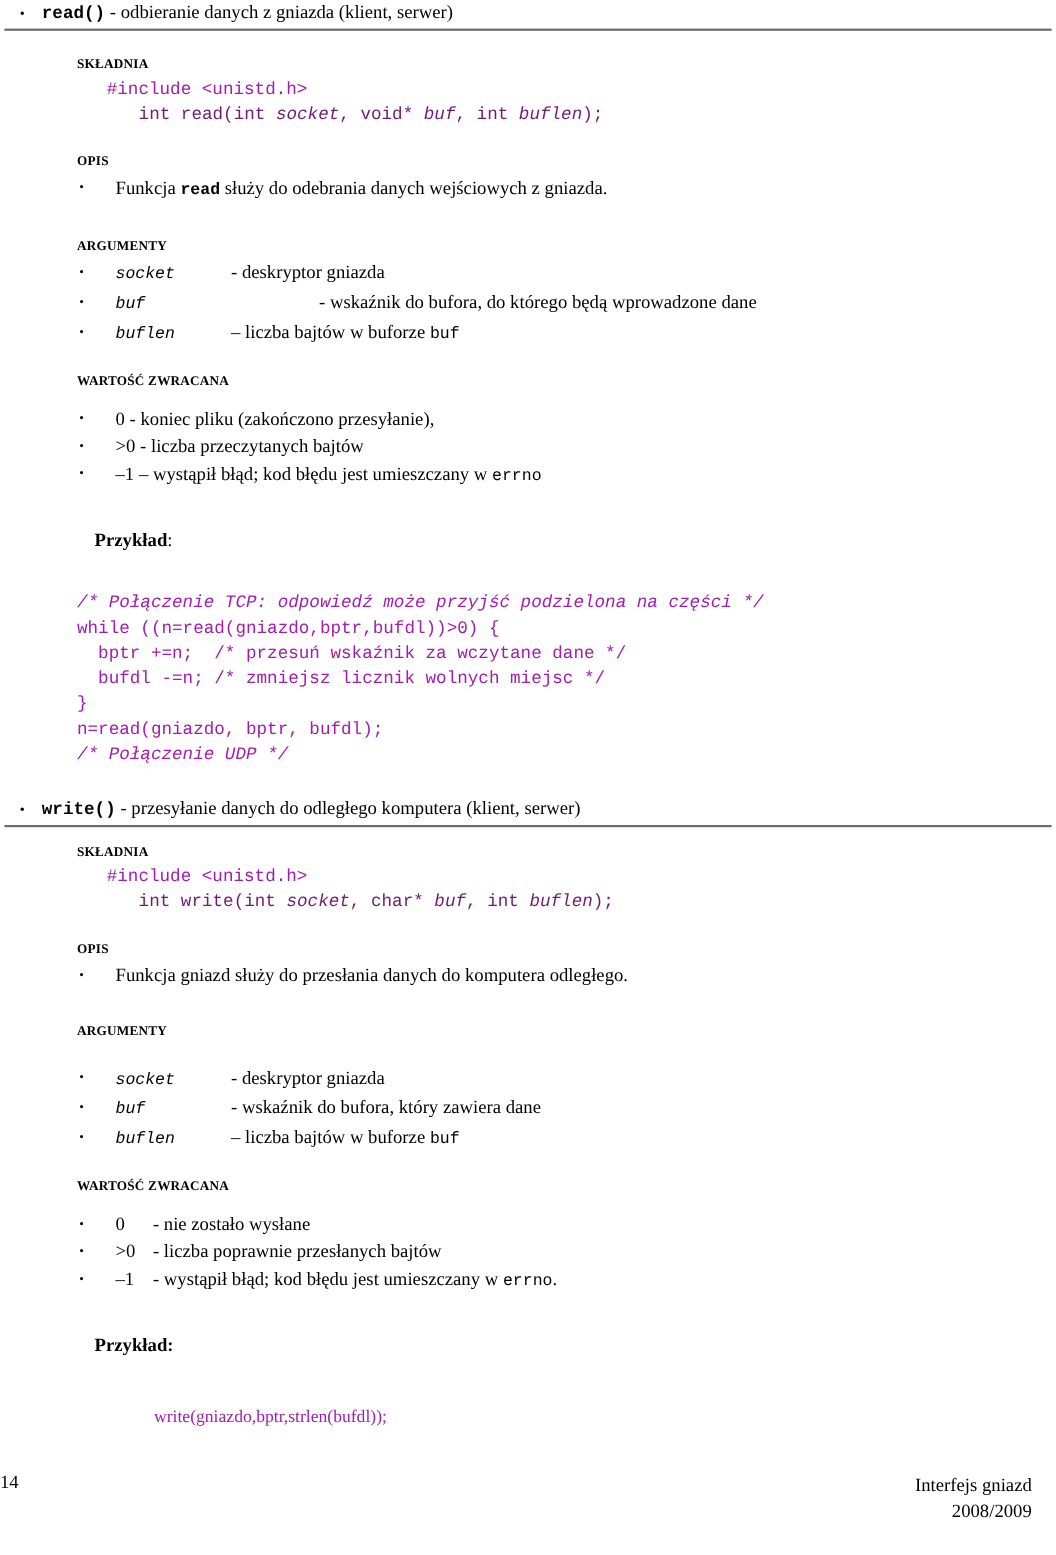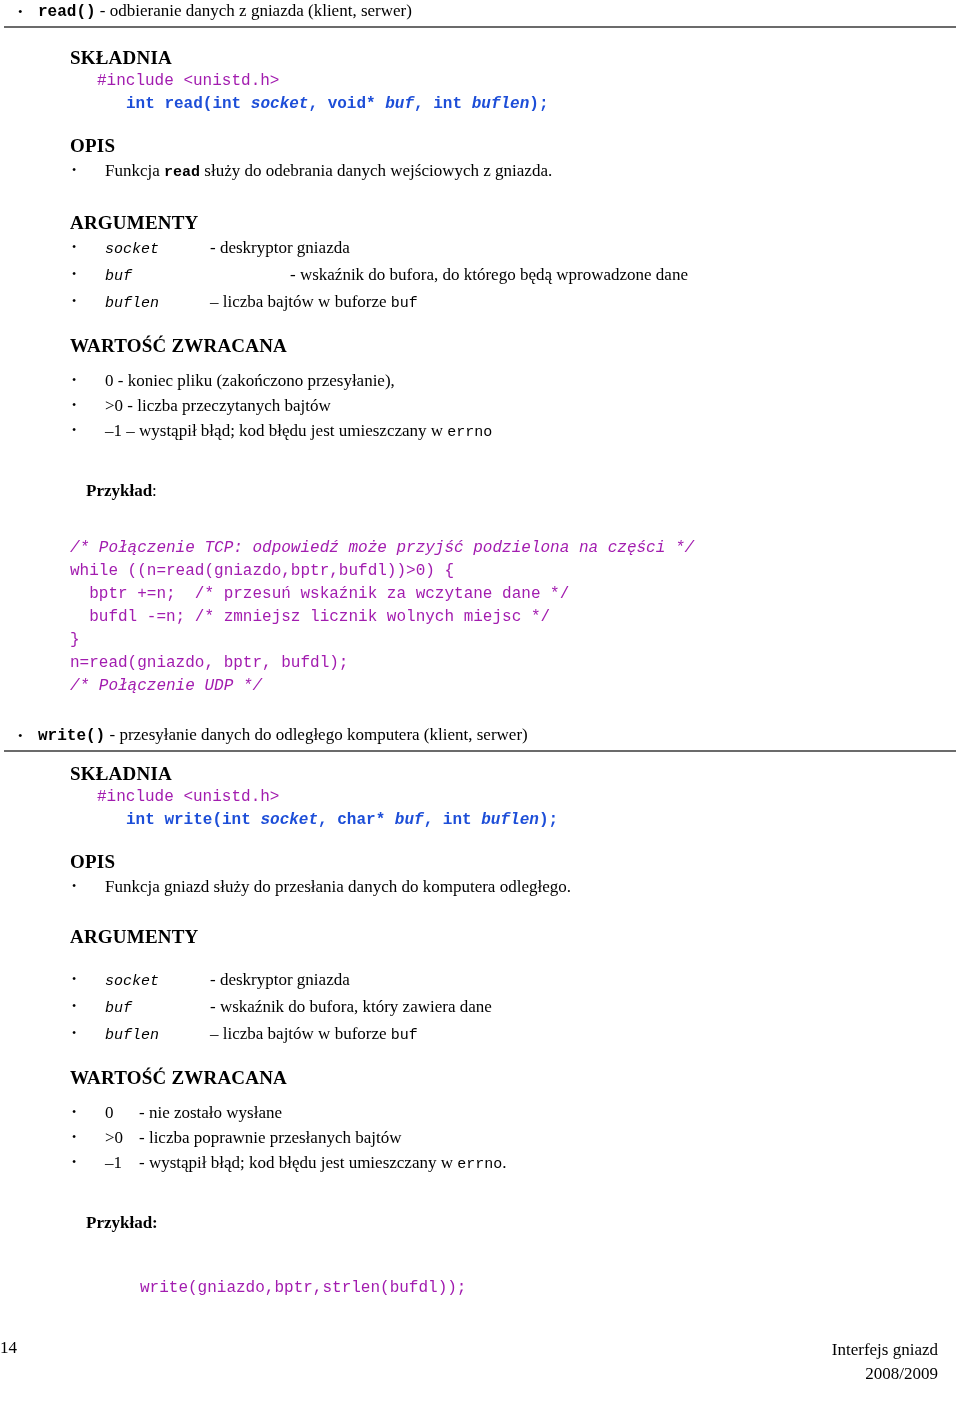--- a/index.html
+++ b/index.html
@@ -49,38 +49,38 @@
     border-top: 2px solid #6b6b6b;
     margin: 3px 4px 0 4px;
     width: 952px;
   }
 
   
   .body-block {
     padding-left: 70px;
   }
   h3.sec {
-    font-size: 19px;
+    font-size: 12px;
     font-weight: bold;
     margin: 0;
     padding: 0;
     line-height: 24px;
     letter-spacing: 0.2px;
   }
 
   
   .code {
     font-family: "Liberation Mono", "DejaVu Sans Mono", monospace;
     font-size: 16px;
     line-height: 23px;
     white-space: pre;
     margin: 0;
     color: #a21caf;
   }
-  .code.b { font-weight: bold; color: #1d4ed8; }
+  .code.b { font-weight: normal; color: #701a75; }
   .code .it { font-style: italic; }
   .code.italic { font-style: italic; }
 
   
   ul.blist {
     list-style: none;
     margin: 0;
     padding: 0;
   }
   ul.blist > li {
@@ -300,21 +300,21 @@
           <span class="bullet">•</span><span class="ret-key">–1</span><span>- wystąpił błąd; kod błędu jest umieszczany w </span><span class="mono">errno</span><span>.</span>
         </li>
       </ul>
 
       <div class="spacer-md"></div>
 
       <p class="przyklad"><b><span>Przykład</span><span>:</span></b></p>
 
       <div class="spacer-lg"></div>
 
-      <div class="code" style="padding-left:70px;">write(gniazdo,bptr,strlen(bufdl));</div>
+      <div class="code" style="padding-left:70px;font-family:Liberation Serif, serif;">write(gniazdo,bptr,strlen(bufdl));</div>
 
     </div>
   </div>
 
   <div class="footer">
     <div class="footer-page">14</div>
     <div class="footer-right">
       <div>Interfejs gniazd</div>
       <div>2008/2009</div>
     </div>

